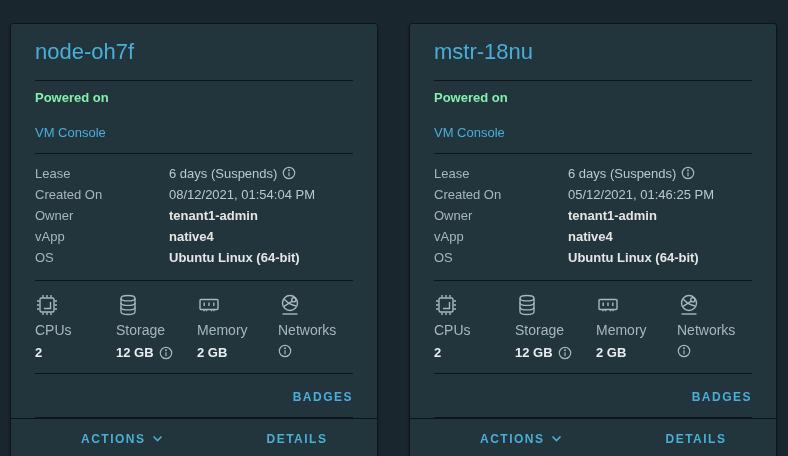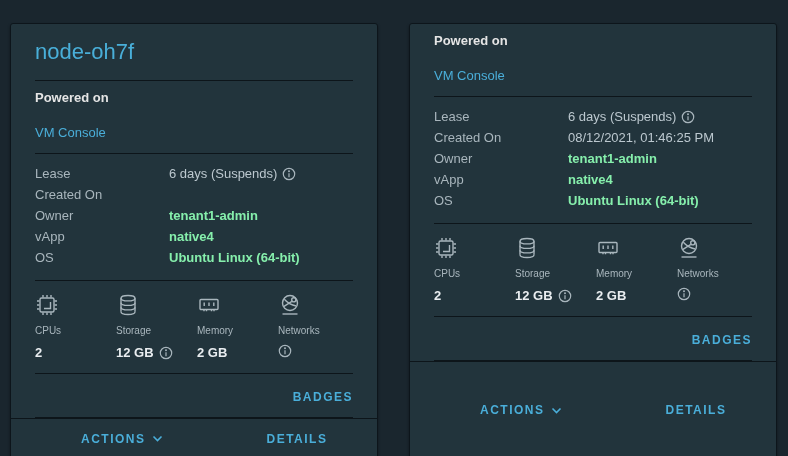--- a/index.html
+++ b/index.html
@@ -15,31 +15,31 @@
     background:#22343c;
     border:1px solid #0d151b;
     border-radius:3px;
     box-shadow:0 2px 3px rgba(0,0,0,.4);
     display:flex; flex-direction:column;
   }
   .inset { margin:0 24px; border-bottom:1px solid #0d151a; }
   .card-header { padding:14px 0 14px; }
   .vm-title { font-size:22px; font-weight:300; color:#49afd9; line-height:28px; cursor:pointer; }
   .status-block { padding:8px 0 11px; }
-  .power-status { font-size:13px; font-weight:700; color:#e5e5e5; line-height:18px; }
+  .power-status { font-size:13px; font-weight:700; color:#86efac; line-height:18px; }
   .console-link { display:inline-block; margin-top:16px; font-size:13px; color:#4aaed9; line-height:19px; text-decoration:none; cursor:pointer; }
   .details-block { padding:9px 0 12px; }
   .detail-row { display:flex; align-items:center; height:21px; font-size:13px; }
   .detail-label { width:134px; flex:none; color:#a9b6bd; }
-  .detail-value { color:#bcc8cf; display:flex; align-items:flex-end; gap:5px; }
-  .detail-value.bold { color:#86efac; font-weight:700; }
+  .detail-value { color:#bcc8cf; display:flex; align-items:flex-start; gap:5px; }
+  .detail-value.bold { color:#e5e5e5; font-weight:700; }
   .resources-block { display:flex; padding:9px 0 11px; }
   .resource-col { width:81px; flex:none; }
   .res-icon { height:27px; display:flex; align-items:flex-end; }
-  .res-label { font-size:10px; color:#a9b6bd; margin-top:5px; line-height:17px; }
+  .res-label { font-size:14px; color:#a9b6bd; margin-top:5px; line-height:17px; }
   .res-value { font-size:13px; font-weight:700; color:#e9edf0; margin-top:5px; line-height:18px; display:flex; align-items:center; gap:5px; }
   .badges-block { padding:13px 0 12px; text-align:right; }
   .link-btn {
     background:none; border:none; cursor:pointer;
     font-family:inherit; font-size:12px; font-weight:600;
     letter-spacing:1.5px; color:#4aaed9; text-transform:uppercase;
     display:inline-flex; align-items:center; gap:6px; padding:0;margin-left:44px;
   }
   .card-footer {
     border-top:1px solid #0d151a;
@@ -101,20 +101,23 @@
         <span class="detail-label">Lease</span>
         <span class="detail-value">
             <span>6 days (Suspends)</span>
             <svg class="info-icon" width="14" height="14">
               <use href="#ico-info"></use>
             </svg>
           </span>
       </div>
       <div class="detail-row">
         <span class="detail-label">Created On</span>
+        <span class="detail-value">
+            <span>08/12/2021, 01:54:04 PM</span>
+          </span>
       </div>
       <div class="detail-row">
         <span class="detail-label">Owner</span>
         <span class="detail-value bold">
             <span>tenant1-admin</span>
           </span>
       </div>
       <div class="detail-row">
         <span class="detail-label">vApp</span>
         <span class="detail-value bold">
@@ -187,38 +190,41 @@
           <span>ACTIONS</span>
           <svg width="11" height="11" fill="none" stroke="#4aaed9" stroke-width="1.6">
             <polyline points="1.5,3.5 5.5,7.5 9.5,3.5"></polyline>
           </svg>
         </button>
       <button class="link-btn">DETAILS</button>
     </div>
   </div>
 
   <div class="card">
+    <div class="card-header inset">
+      <div class="vm-title">mstr-18nu</div>
+    </div>
     <div class="status-block inset">
       <div class="power-status">Powered on</div>
       <a class="console-link">VM Console</a>
     </div>
     <div class="details-block inset">
       <div class="detail-row">
         <span class="detail-label">Lease</span>
         <span class="detail-value">
             <span>6 days (Suspends)</span>
             <svg class="info-icon" width="14" height="14">
               <use href="#ico-info"></use>
             </svg>
           </span>
       </div>
       <div class="detail-row">
         <span class="detail-label">Created On</span>
         <span class="detail-value">
-            <span>08/12/2021, 01:46:25 PM</span>
+            <span>05/12/2021, 01:46:25 PM</span>
           </span>
       </div>
       <div class="detail-row">
         <span class="detail-label">Owner</span>
         <span class="detail-value bold">
             <span>tenant1-admin</span>
           </span>
       </div>
       <div class="detail-row">
         <span class="detail-label">vApp</span>

